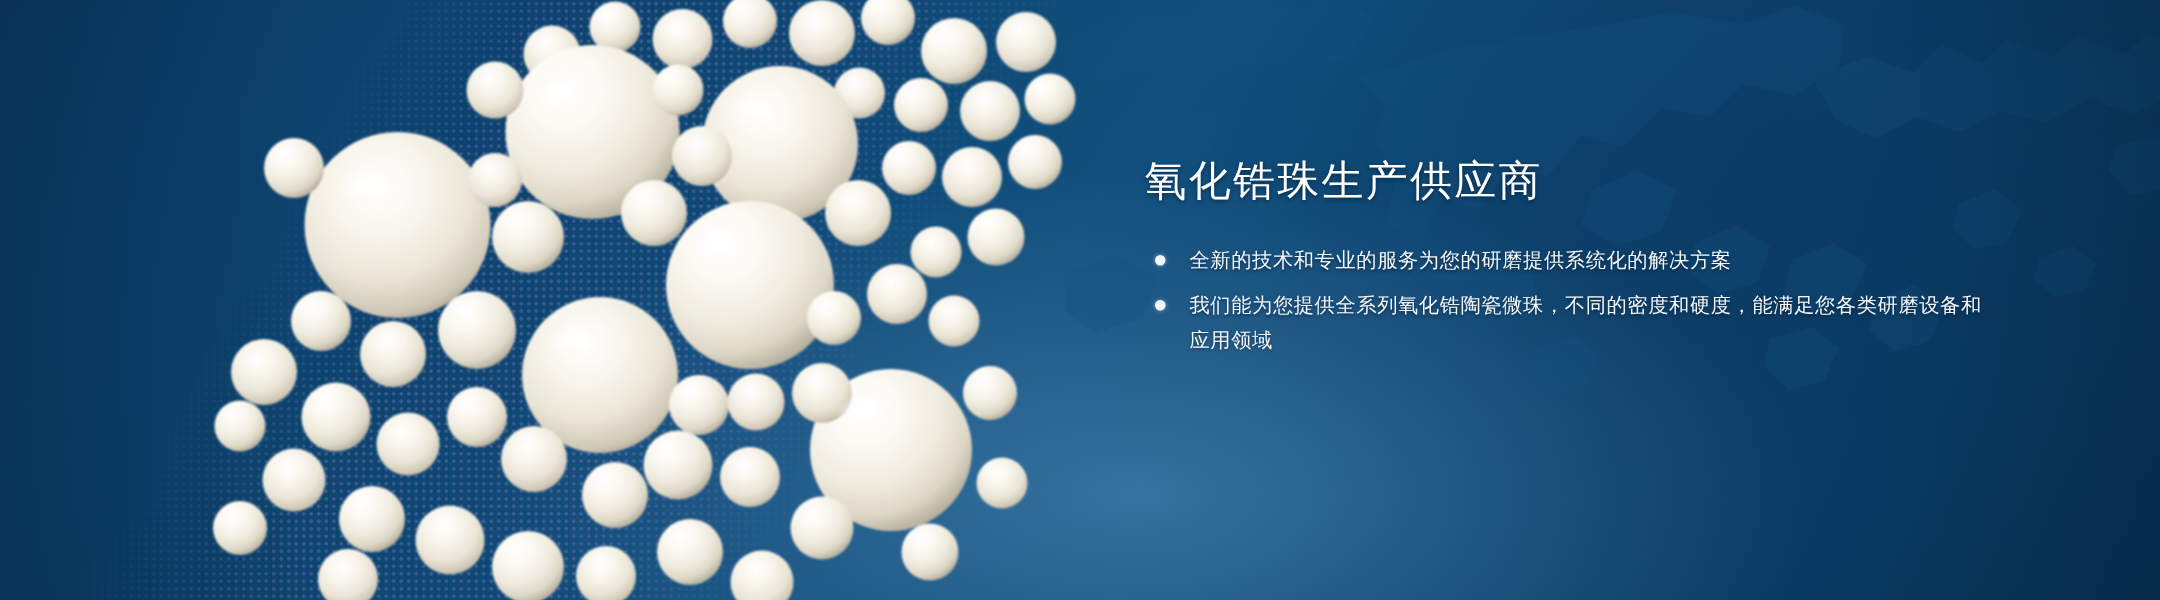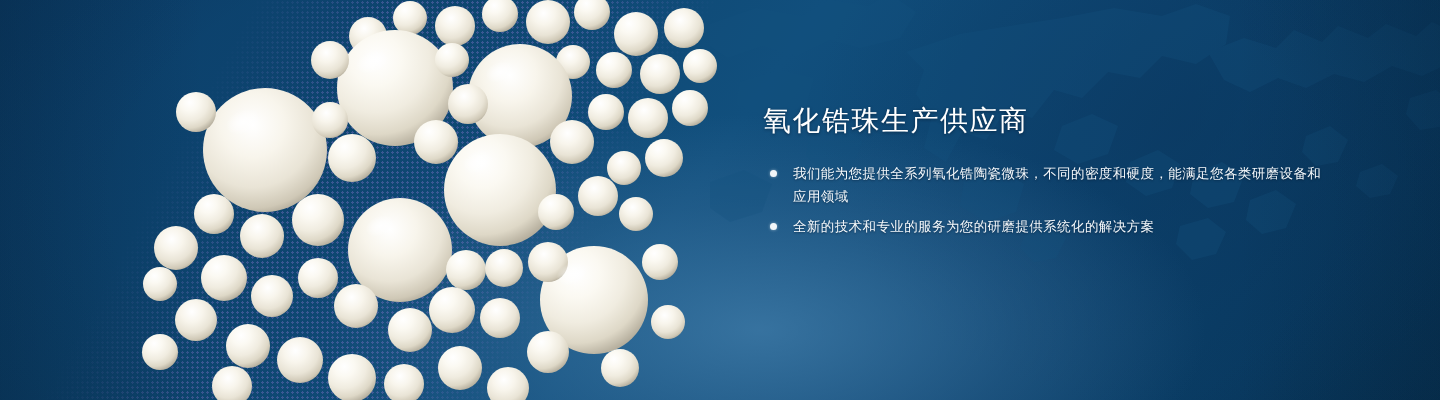--- a/index.html
+++ b/index.html
@@ -211,22 +211,22 @@
       <ellipse cx="380" cy="226" rx="15" ry="10" fill="url(#spec)" transform="rotate(-22 380 226)"></ellipse>
       <ellipse cx="572" cy="274" rx="16" ry="11" fill="url(#spec)" transform="rotate(-22 572 274)"></ellipse>
     </g>
   </svg>
 
   <div class="copy">
     <h1 class="headline">氧化锆珠生产供应商</h1>
     <ul class="bullets">
       <li>
         <span class="dot"></span>
-        <span>我们能为您提供全系列氧化锆陶瓷微珠，不同的密度和硬度，能满足您各类研磨设备和应用领域</span>
+        <span>全新的技术和专业的服务为您的研磨提供系统化的解决方案</span>
       </li>
       <li>
         <span class="dot"></span>
-        <span>全新的技术和专业的服务为您的研磨提供系统化的解决方案</span>
+        <span>我们能为您提供全系列氧化锆陶瓷微珠，不同的密度和硬度，能满足您各类研磨设备和应用领域</span>
       </li>
     </ul>
   </div>
 
 </div>
 
 </body></html>

